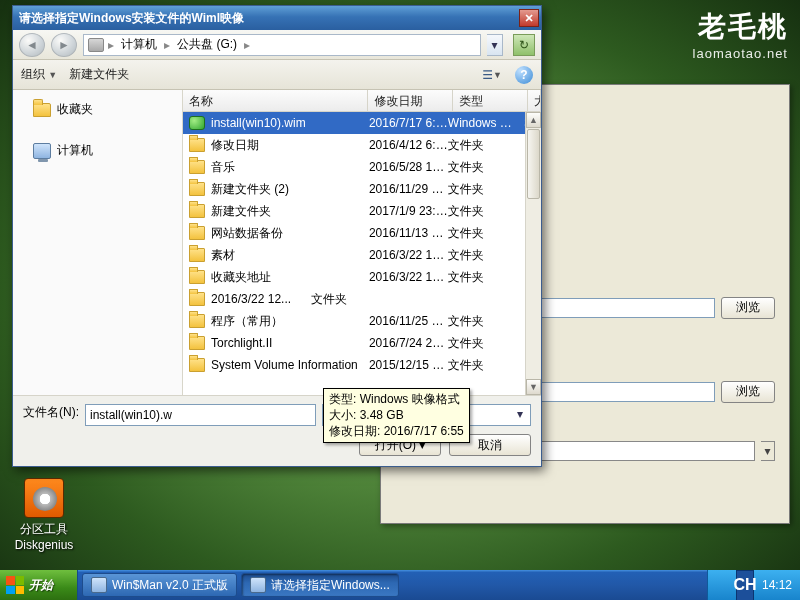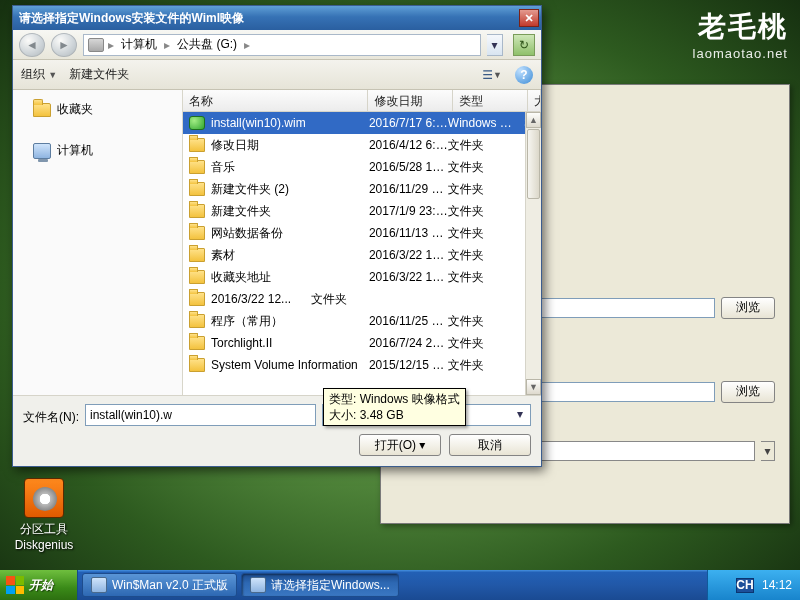--- a/index.html
+++ b/index.html
@@ -80,38 +80,38 @@
 .vscroll { position: absolute; right: 0; top: 0; bottom: 0; width: 16px; background: #efede3; border-left: 1px solid #d6d4c9; }
 .vscroll .btn { height: 16px; background: linear-gradient(#fdfdfb,#dedace); border: 1px solid #b9b6a8; display:flex;align-items:center;justify-content:center;color:#666;font-size:9px;cursor:pointer; }
 .vscroll .thumb { position:absolute; left:1px; right:1px; top:17px; height:70px; background: linear-gradient(90deg,#f6f5f0,#dcd8ca); border:1px solid #b9b6a8; border-radius:2px; cursor:pointer;}
 .vscroll .dn { position:absolute; left:0; right:0; bottom:0; }
 
 
 .tooltip { position: absolute; left: 315px; top: 388px; background: #ffffe1; border: 1px solid #000; padding: 2px 5px; line-height: 1.35; box-shadow: 2px 2px 3px rgba(0,0,0,.35); z-index: 50; white-space: nowrap; margin-left: 8px; }
 
 
 .btmrow { padding: 8px 10px 10px; background: #f0f0eb; border-top: 1px solid #d6d4c9; }
-.btmrow .r1 { display: flex; align-items: flex-end; gap: 6px; margin-bottom: 8px; }
+.btmrow .r1 { display: flex; align-items: flex-start; gap: 6px; margin-bottom: 8px; }
 .btmrow label { white-space: nowrap; }
 .btmrow .fname { flex: 1.2; height: 22px; border: 1px solid #7f9db9; padding: 0 4px; background:#fff; min-width:0; }
 .btmrow .ftype { flex: 1; height: 22px; border: 1px solid #7f9db9; background: #fff; padding: 0 18px 0 4px; position: relative; display:flex;align-items:center; cursor:pointer; min-width:0; white-space:nowrap; overflow:hidden;}
 .btmrow .ftype::after { content:"▾"; position:absolute; right:3px; top:2px; width:14px; text-align:center; color:#335; }
 .btmrow .r2 { display: flex; justify-content: flex-end; gap: 8px; }
 .btmrow .r2 button { width: 82px; }
 
 
 .taskbar { position: absolute; left: 0; right: 0; bottom: 0; height: 30px; background: linear-gradient(#4590e0,#2260b5 8%,#2158a8 50%,#1a4a92); display: flex; align-items: stretch; }
 .startbtn { width: 78px; background: linear-gradient(#6fbf3e,#3a8a18 60%,#2d6f10); border-right: 1px solid #164a8a; display: flex; align-items: center; gap: 5px; padding-left: 6px; color: #fff; font-weight: bold; font-style: italic; cursor:pointer; text-shadow: 1px 1px 1px rgba(0,0,0,.5);}
 .startlogo { width: 18px; height: 18px; display: grid; grid-template: 1fr 1fr / 1fr 1fr; gap: 1px; }
 .startlogo span:nth-child(1){background:#f65314;} .startlogo span:nth-child(2){background:#7cbb00;} .startlogo span:nth-child(3){background:#00a1f1;} .startlogo span:nth-child(4){background:#ffbb00;}
 .taskbtn { margin: 3px 0 3px 4px; padding: 0 8px; min-width: 150px; max-width: 160px; background: linear-gradient(#5a95d6,#2d68b3); border: 1px solid #1d4c8d; border-radius: 3px; color: #fff; display: flex; align-items: center; gap: 5px; cursor: pointer; overflow:hidden; white-space:nowrap;}
 .taskbtn.active { background: linear-gradient(#1d4c8d,#2d68b3 40%,#3a77c2); box-shadow: inset 1px 1px 2px rgba(0,0,0,.4); align-items: center; }
 .taskbtn .tico { width:16px; height:16px; background: linear-gradient(#cfe4fb,#8fb5e1); border:1px solid #4a6a8c; border-radius:2px; flex-shrink:0;}
 .tray { margin-left: auto; background: linear-gradient(#3cb0f0,#1884cc); border-left: 1px solid #0f5a9a; display: flex; align-items: center; padding: 0 8px; gap: 8px; color: #fff; }
-.tray .ind { width: 18px; height: 15px; background: #1c4f9a; color:#fff; display:flex;align-items:center;justify-content:center;font-size:12px;font-weight:bold;border:1px solid #0b3570;cursor:pointer;margin-left:20px;}
+.tray .ind { width: 18px; height: 31px; background: #1c4f9a; color:#fff; display:flex;align-items:center;justify-content:center;font-size:16px;font-weight:bold;border:1px solid #0b3570;cursor:pointer;margin-left:20px;}
 </style>
 </head>
 <body>
 
 <div class="desktop">
   <div class="desktop-swirl"></div>
 </div>
 
 <div class="watermark">
   <div class="big">老毛桃</div>
@@ -305,20 +305,21 @@
     <div class="r2">
       <button><span>打开(O)</span> ▾</button>
       <button>取消</button>
     </div>
   </div>
 </div>
 
 <div class="tooltip">
   <div>类型: Windows 映像格式</div>
   <div>大小: 3.48 GB</div>
+  <div>修改日期: 2016/7/17 6:55</div>
 </div>
 
 <div class="taskbar">
   <div class="startbtn">
     <span class="startlogo">
         <span></span>
         <span></span>
         <span></span>
         <span></span>
       </span>

